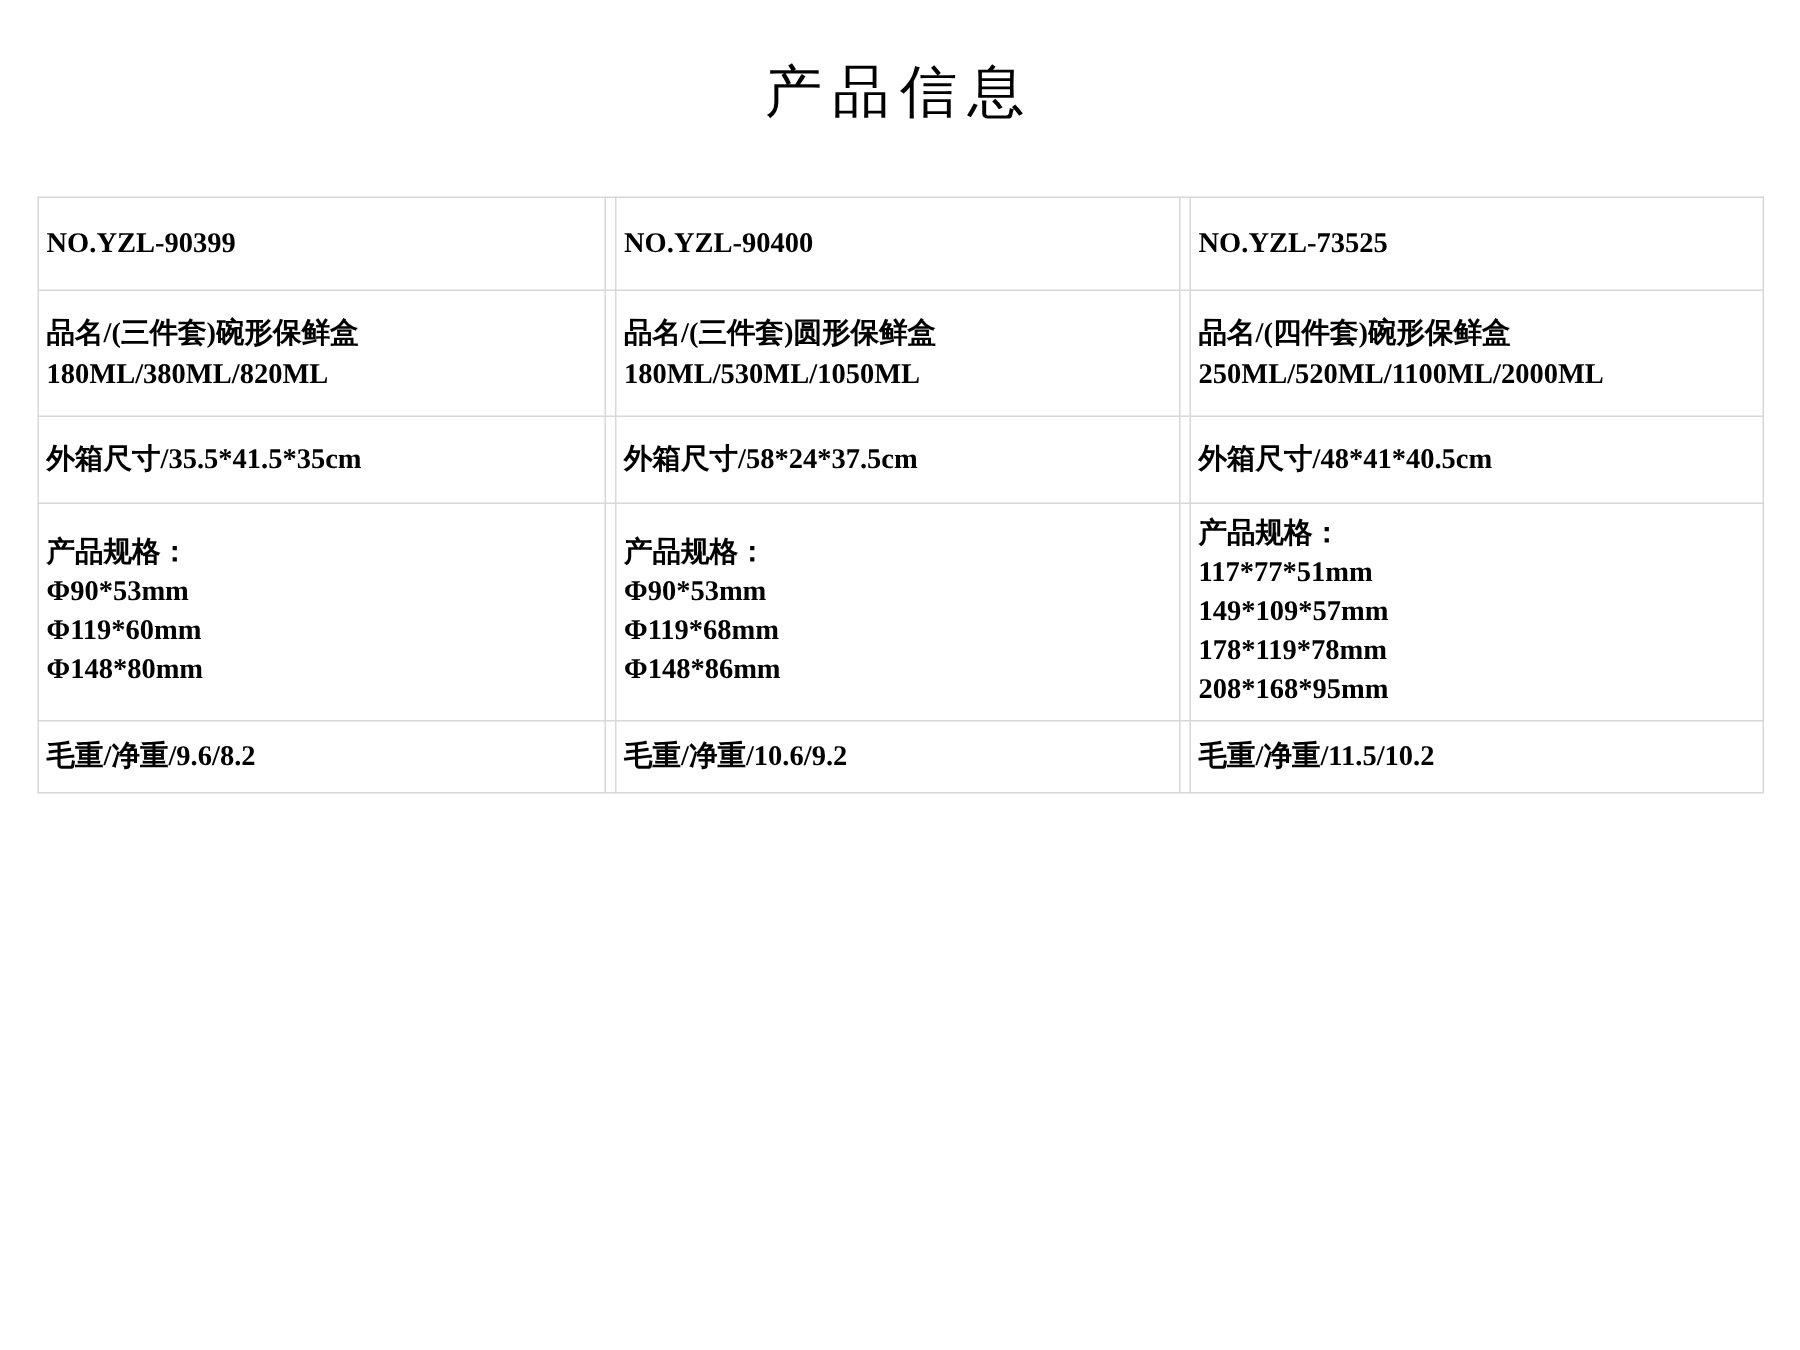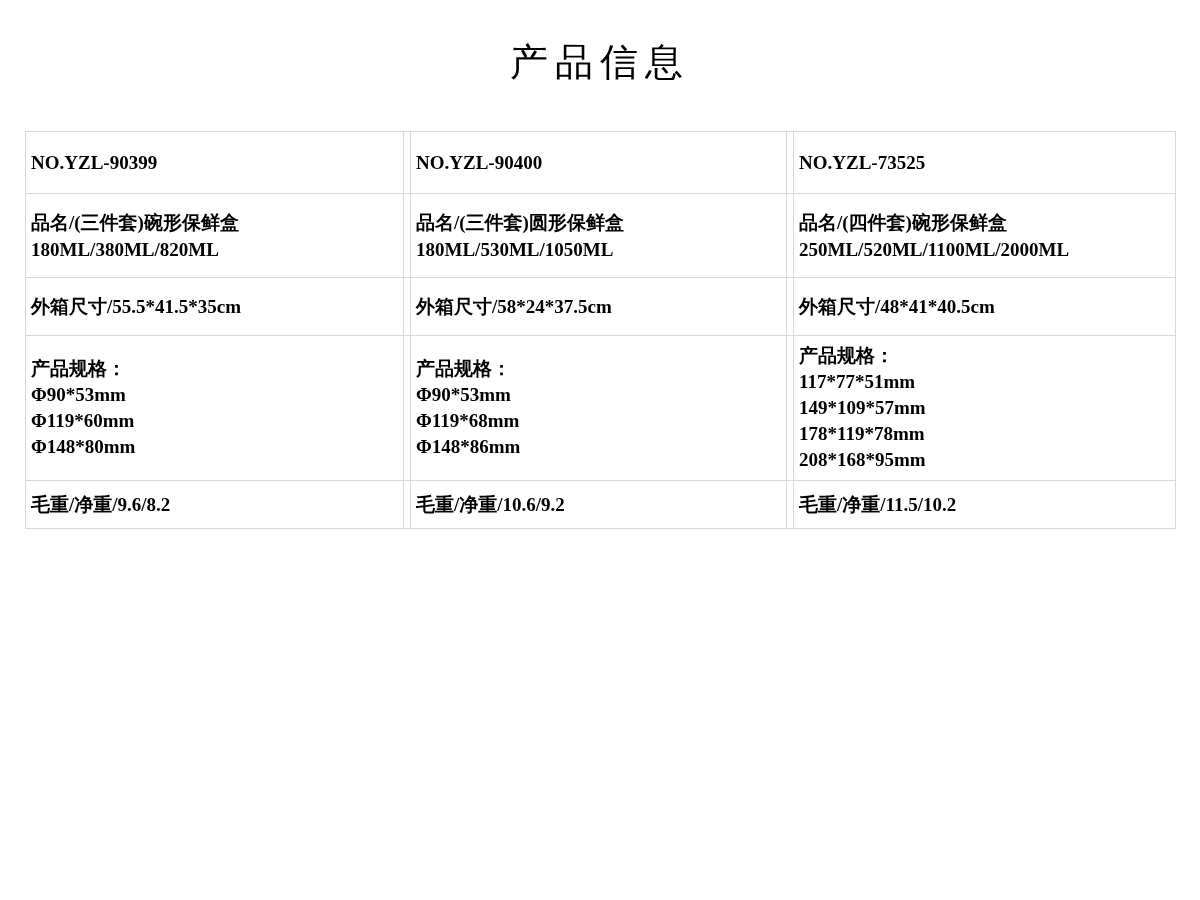--- a/index.html
+++ b/index.html
@@ -81,21 +81,21 @@
       <div>180ML/530ML/1050ML</div>
     </td>
     <td class="gap"></td>
     <td>
       <div>品名/(四件套)碗形保鲜盒</div>
       <div>250ML/520ML/1100ML/2000ML</div>
     </td>
   </tr>
 
   <tr class="r-carton">
-    <td>外箱尺寸/55.5*41.5*35cm</td>
+    <td>外箱尺寸/35.5*41.5*35cm</td>
     <td class="gap"></td>
     <td>外箱尺寸/58*24*37.5cm</td>
     <td class="gap"></td>
     <td>外箱尺寸/48*41*40.5cm</td>
   </tr>
 
   <tr class="r-spec">
     <td>
       <div class="spec-line">产品规格：</div>
       <div class="spec-line">Φ90*53mm</div>

